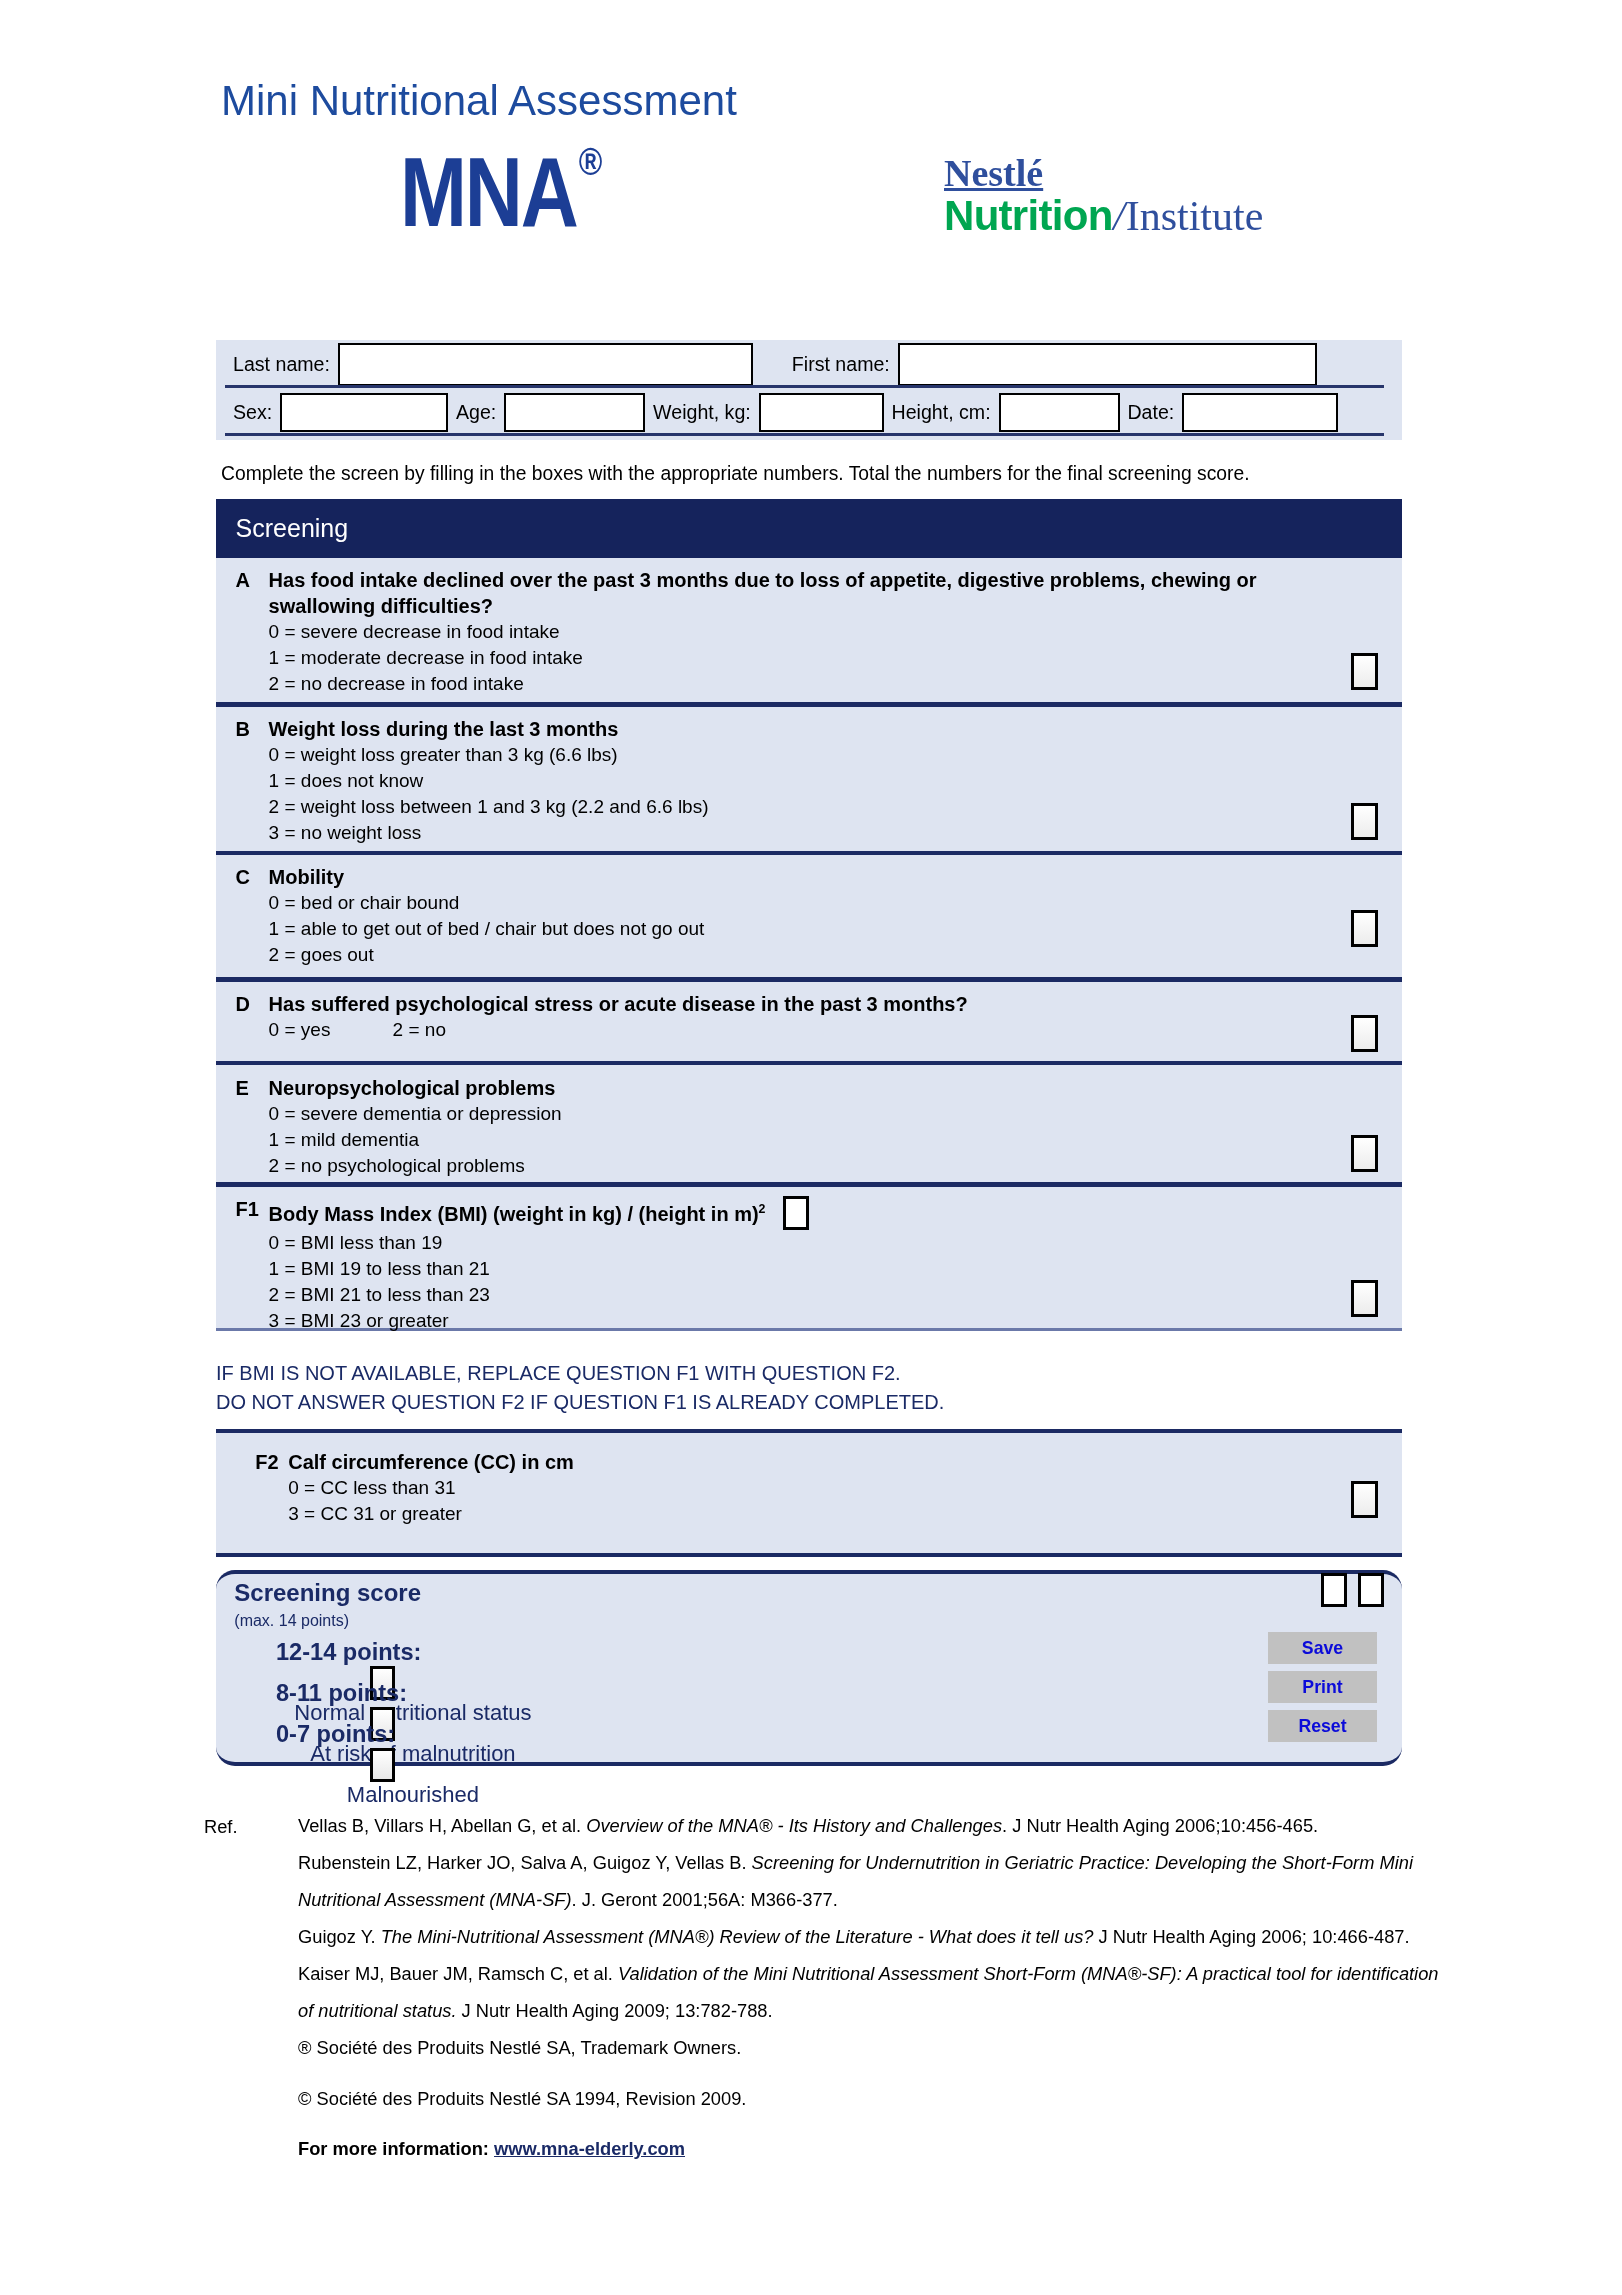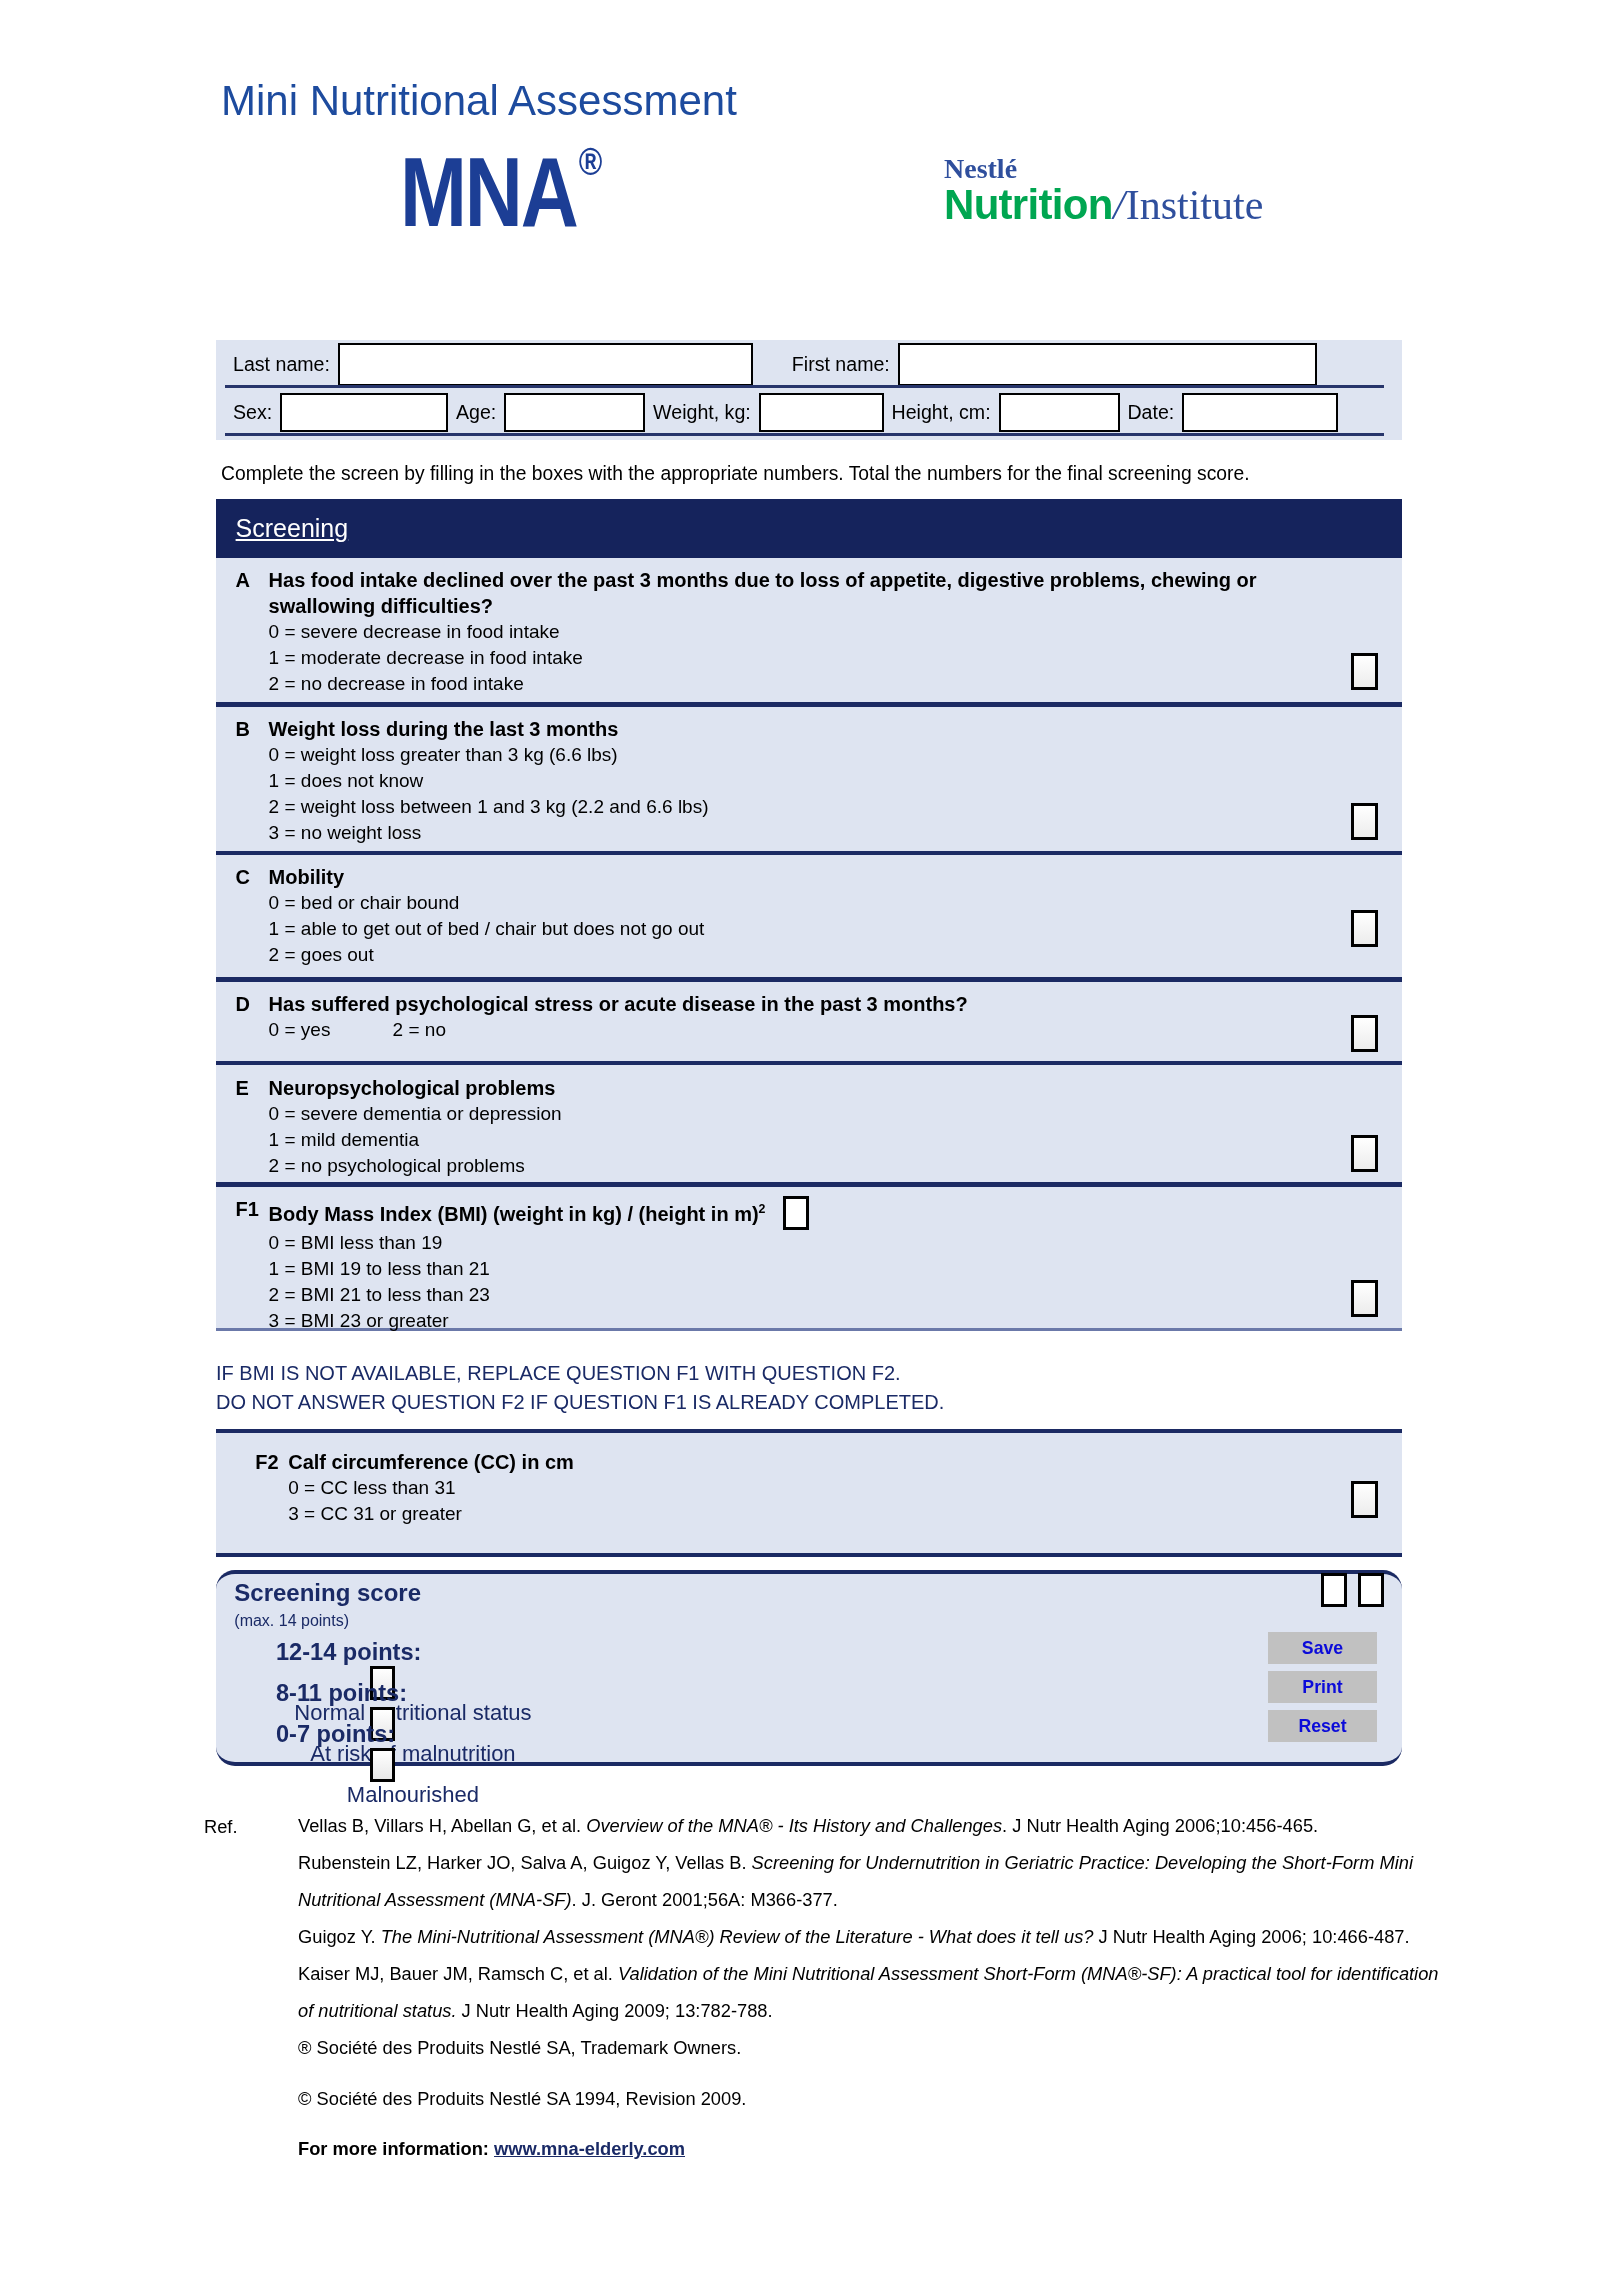--- a/index.html
+++ b/index.html
@@ -20,40 +20,40 @@
   .page{position:relative;width:1622px;height:2295px;background:#fff;
         font-family:"Liberation Sans", sans-serif;color:#000;overflow:hidden;}
 
   
   .title{position:absolute;left:221px;top:77px;font-size:42px;color:var(--title-blue);}
   .mna-logo{position:absolute;left:400px;top:143px;font-size:98px;font-weight:bold;
             color:var(--mna-blue);letter-spacing:-2.6px;transform:scaleX(.82);transform-origin:left top;
             line-height:1;}
   .mna-logo .reg{font-size:39px;letter-spacing:0;position:relative;top:-51px;margin-left:2.6px;}
   .brand{position:absolute;left:944px;top:154px;line-height:1.04;white-space:nowrap;}
-  .brand .nestle{font-family:"Liberation Serif", serif;font-weight:bold;font-size:28px;color:var(--nestle-blue);}
+  .brand .nestle{font-family:"Liberation Serif", serif;font-weight:bold;font-size:38px;color:var(--nestle-blue);text-decoration:underline;}
   .brand .line2{font-size:42px;}
   .brand .nutrition{font-family:"Liberation Sans", sans-serif;font-weight:bold;color:var(--green);letter-spacing:-0.7px;}
   .brand .sep{font-family:"Liberation Serif", serif;color:var(--nestle-blue);font-style:italic;font-weight:400;margin:0 0.7px;}
   .brand .institute{font-family:"Liberation Serif", serif;color:var(--nestle-blue);}
 
   
   .panel{position:absolute;left:216px;width:1186px;background:var(--panel-blue);box-sizing:border-box;}
 
   .patient{top:340px;height:100px;}
   .prow{display:flex;align-items:center;height:48px;position:relative;padding-left:17px;box-sizing:border-box;}
   .prow .navyline{position:absolute;bottom:0;left:9.2px;right:18.3px;height:2.6px;background:var(--navy-line);}
   .plabel{font-size:19.6px;white-space:nowrap;margin-right:7.9px;}
   .inputbox{background:#fff;border:2.6px solid #000;height:39px;box-sizing:border-box;}
   .inputbox.tall{height:43px;}
 
   .instruction{position:absolute;left:221px;top:463px;font-size:19.3px;}
 
   .scr-bar{position:absolute;left:216px;top:499px;width:1186px;height:59px;background:var(--navy);
-           color:#fff;font-size:25px;display:flex;align-items:center;padding-left:19.6px;box-sizing:border-box;text-decoration:underline;}
+           color:#fff;font-size:25px;display:flex;align-items:center;padding-left:19.6px;box-sizing:border-box;}
 
   .main{top:558px;height:773px;border-bottom:3.3px solid var(--panel-end);}
   .section{position:relative;box-sizing:border-box;padding:9.2px 0 0 19.6px;}
   .divider{height:4.6px;background:var(--navy-line2);}
   .qrow{display:flex;}
   .qid{width:33px;font-weight:bold;font-size:20px;line-height:26px;flex:none;}
   .qbody{flex:1;}
   .qtitle{font-weight:bold;font-size:20px;line-height:26px;}
   .qopt{font-size:19px;line-height:26px;}
   .qopt-inline span.first{display:inline-block;width:124px;}

